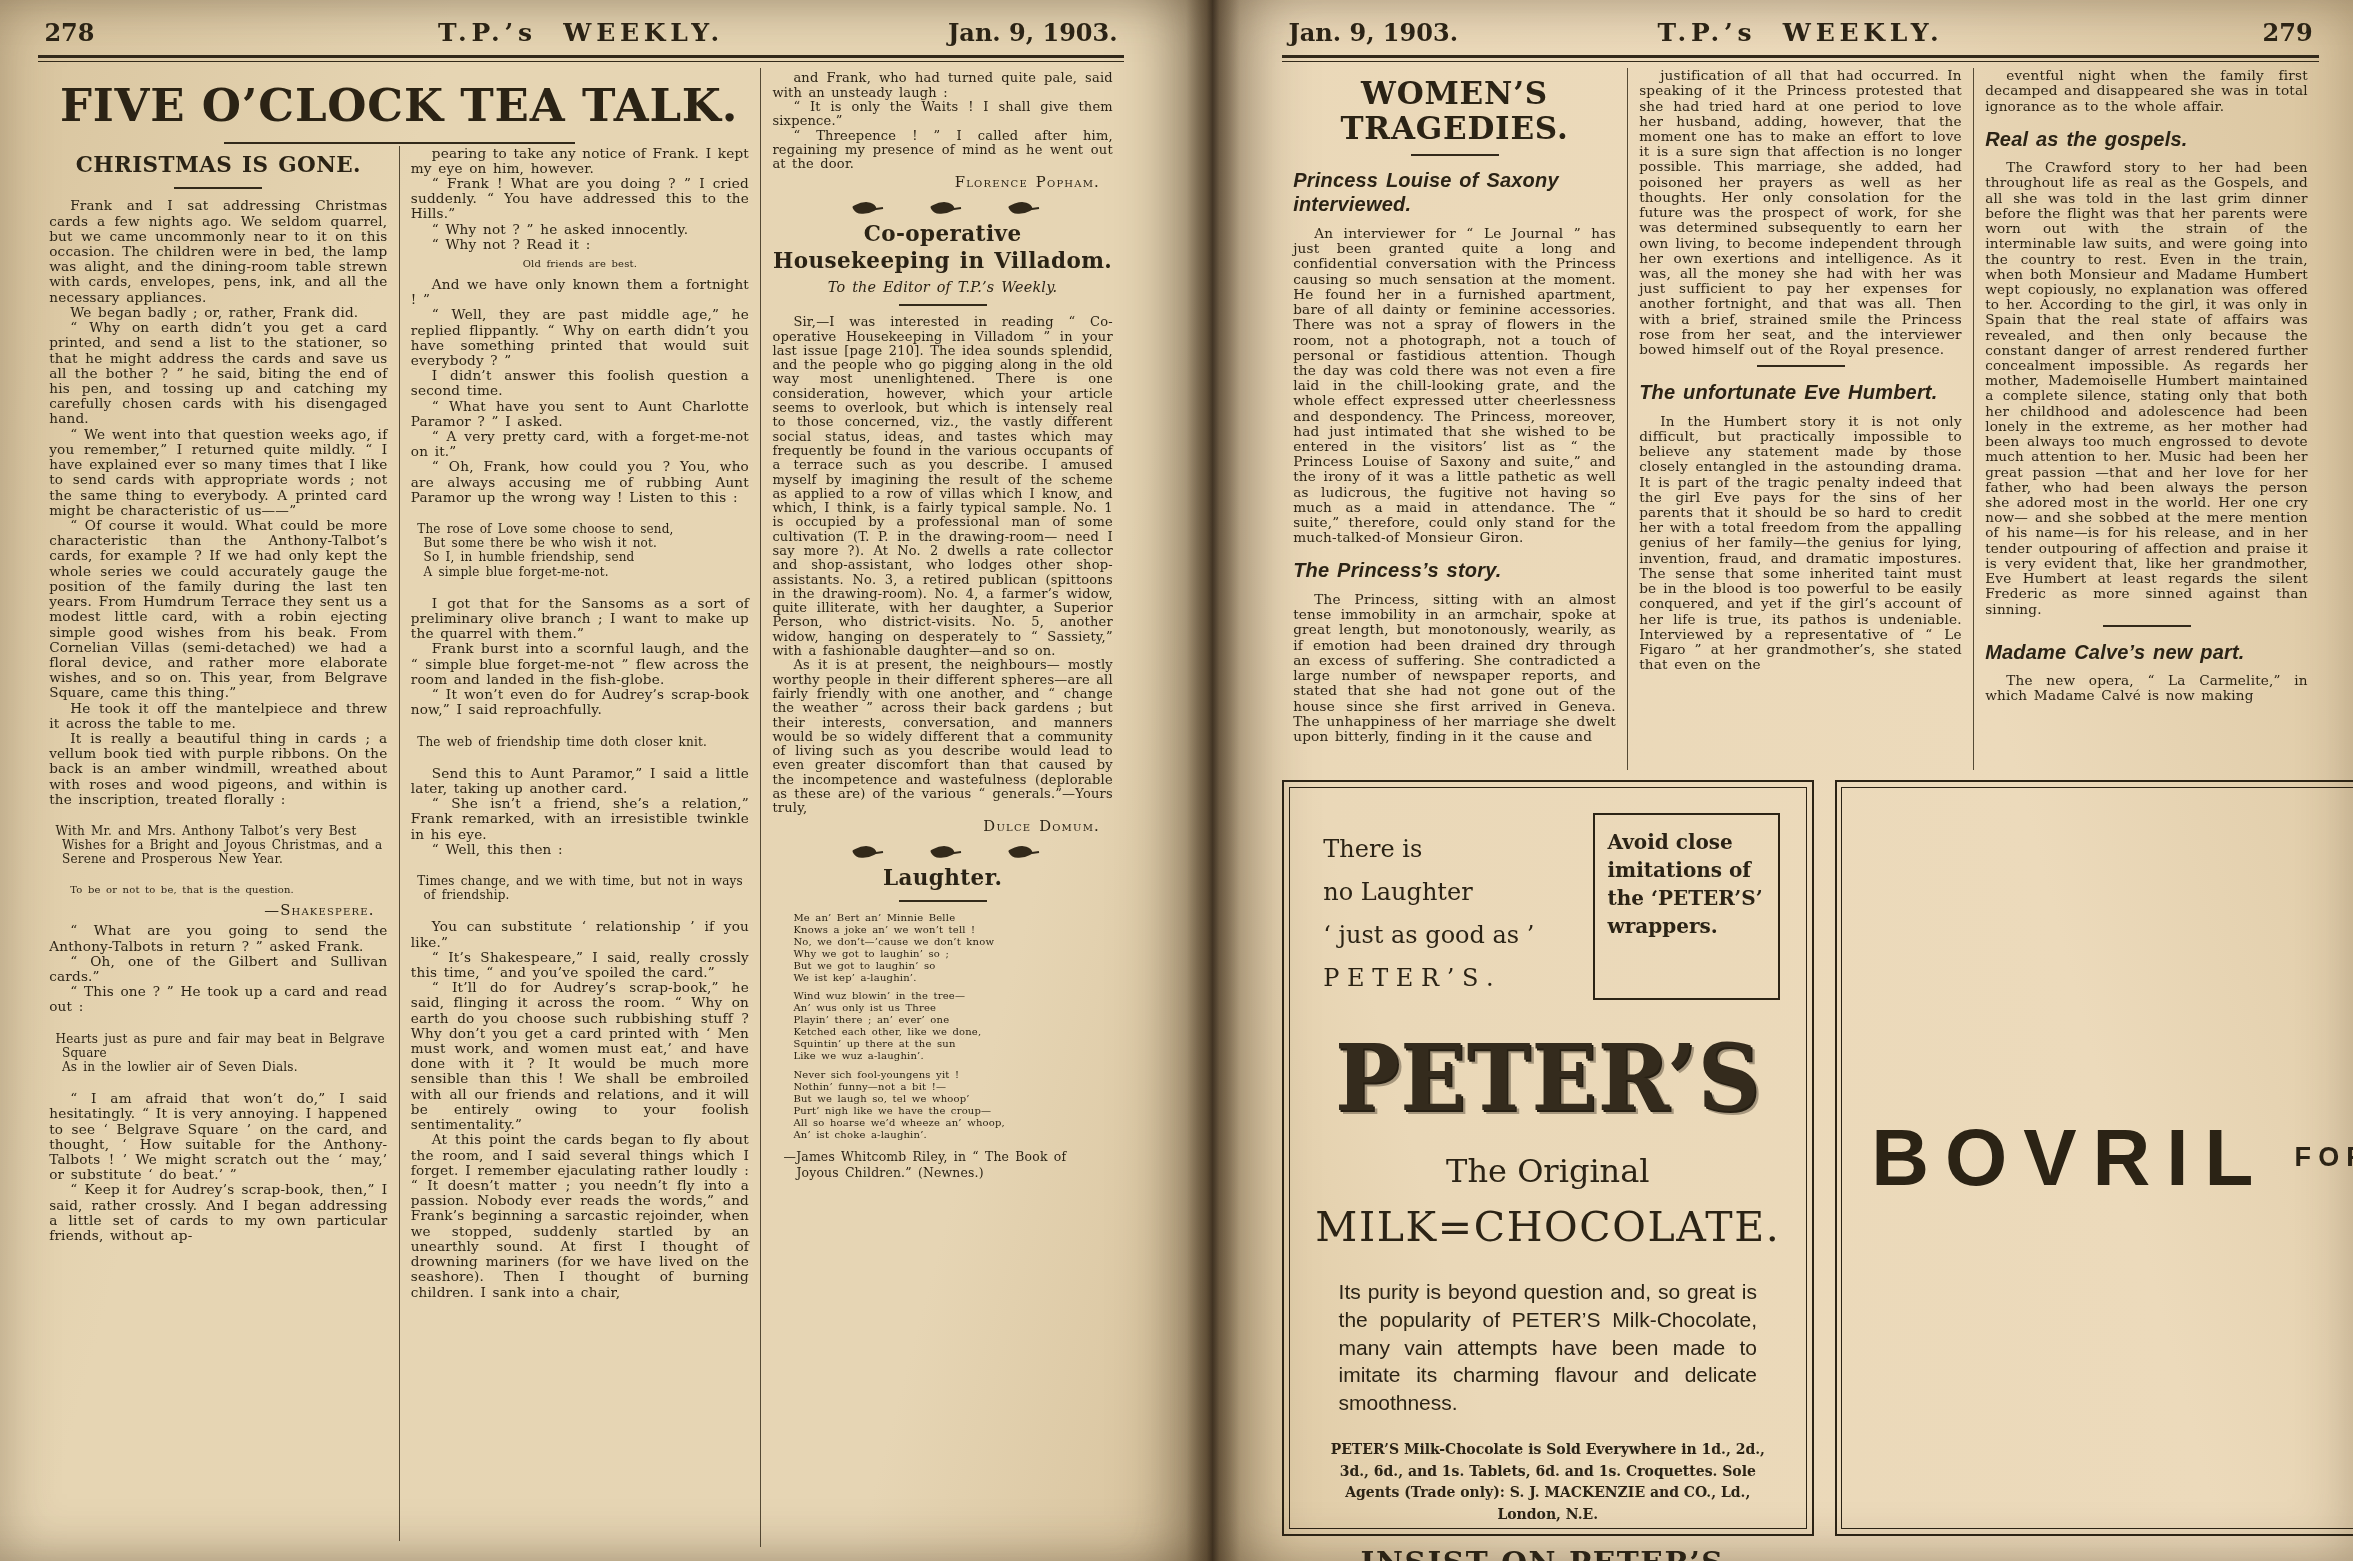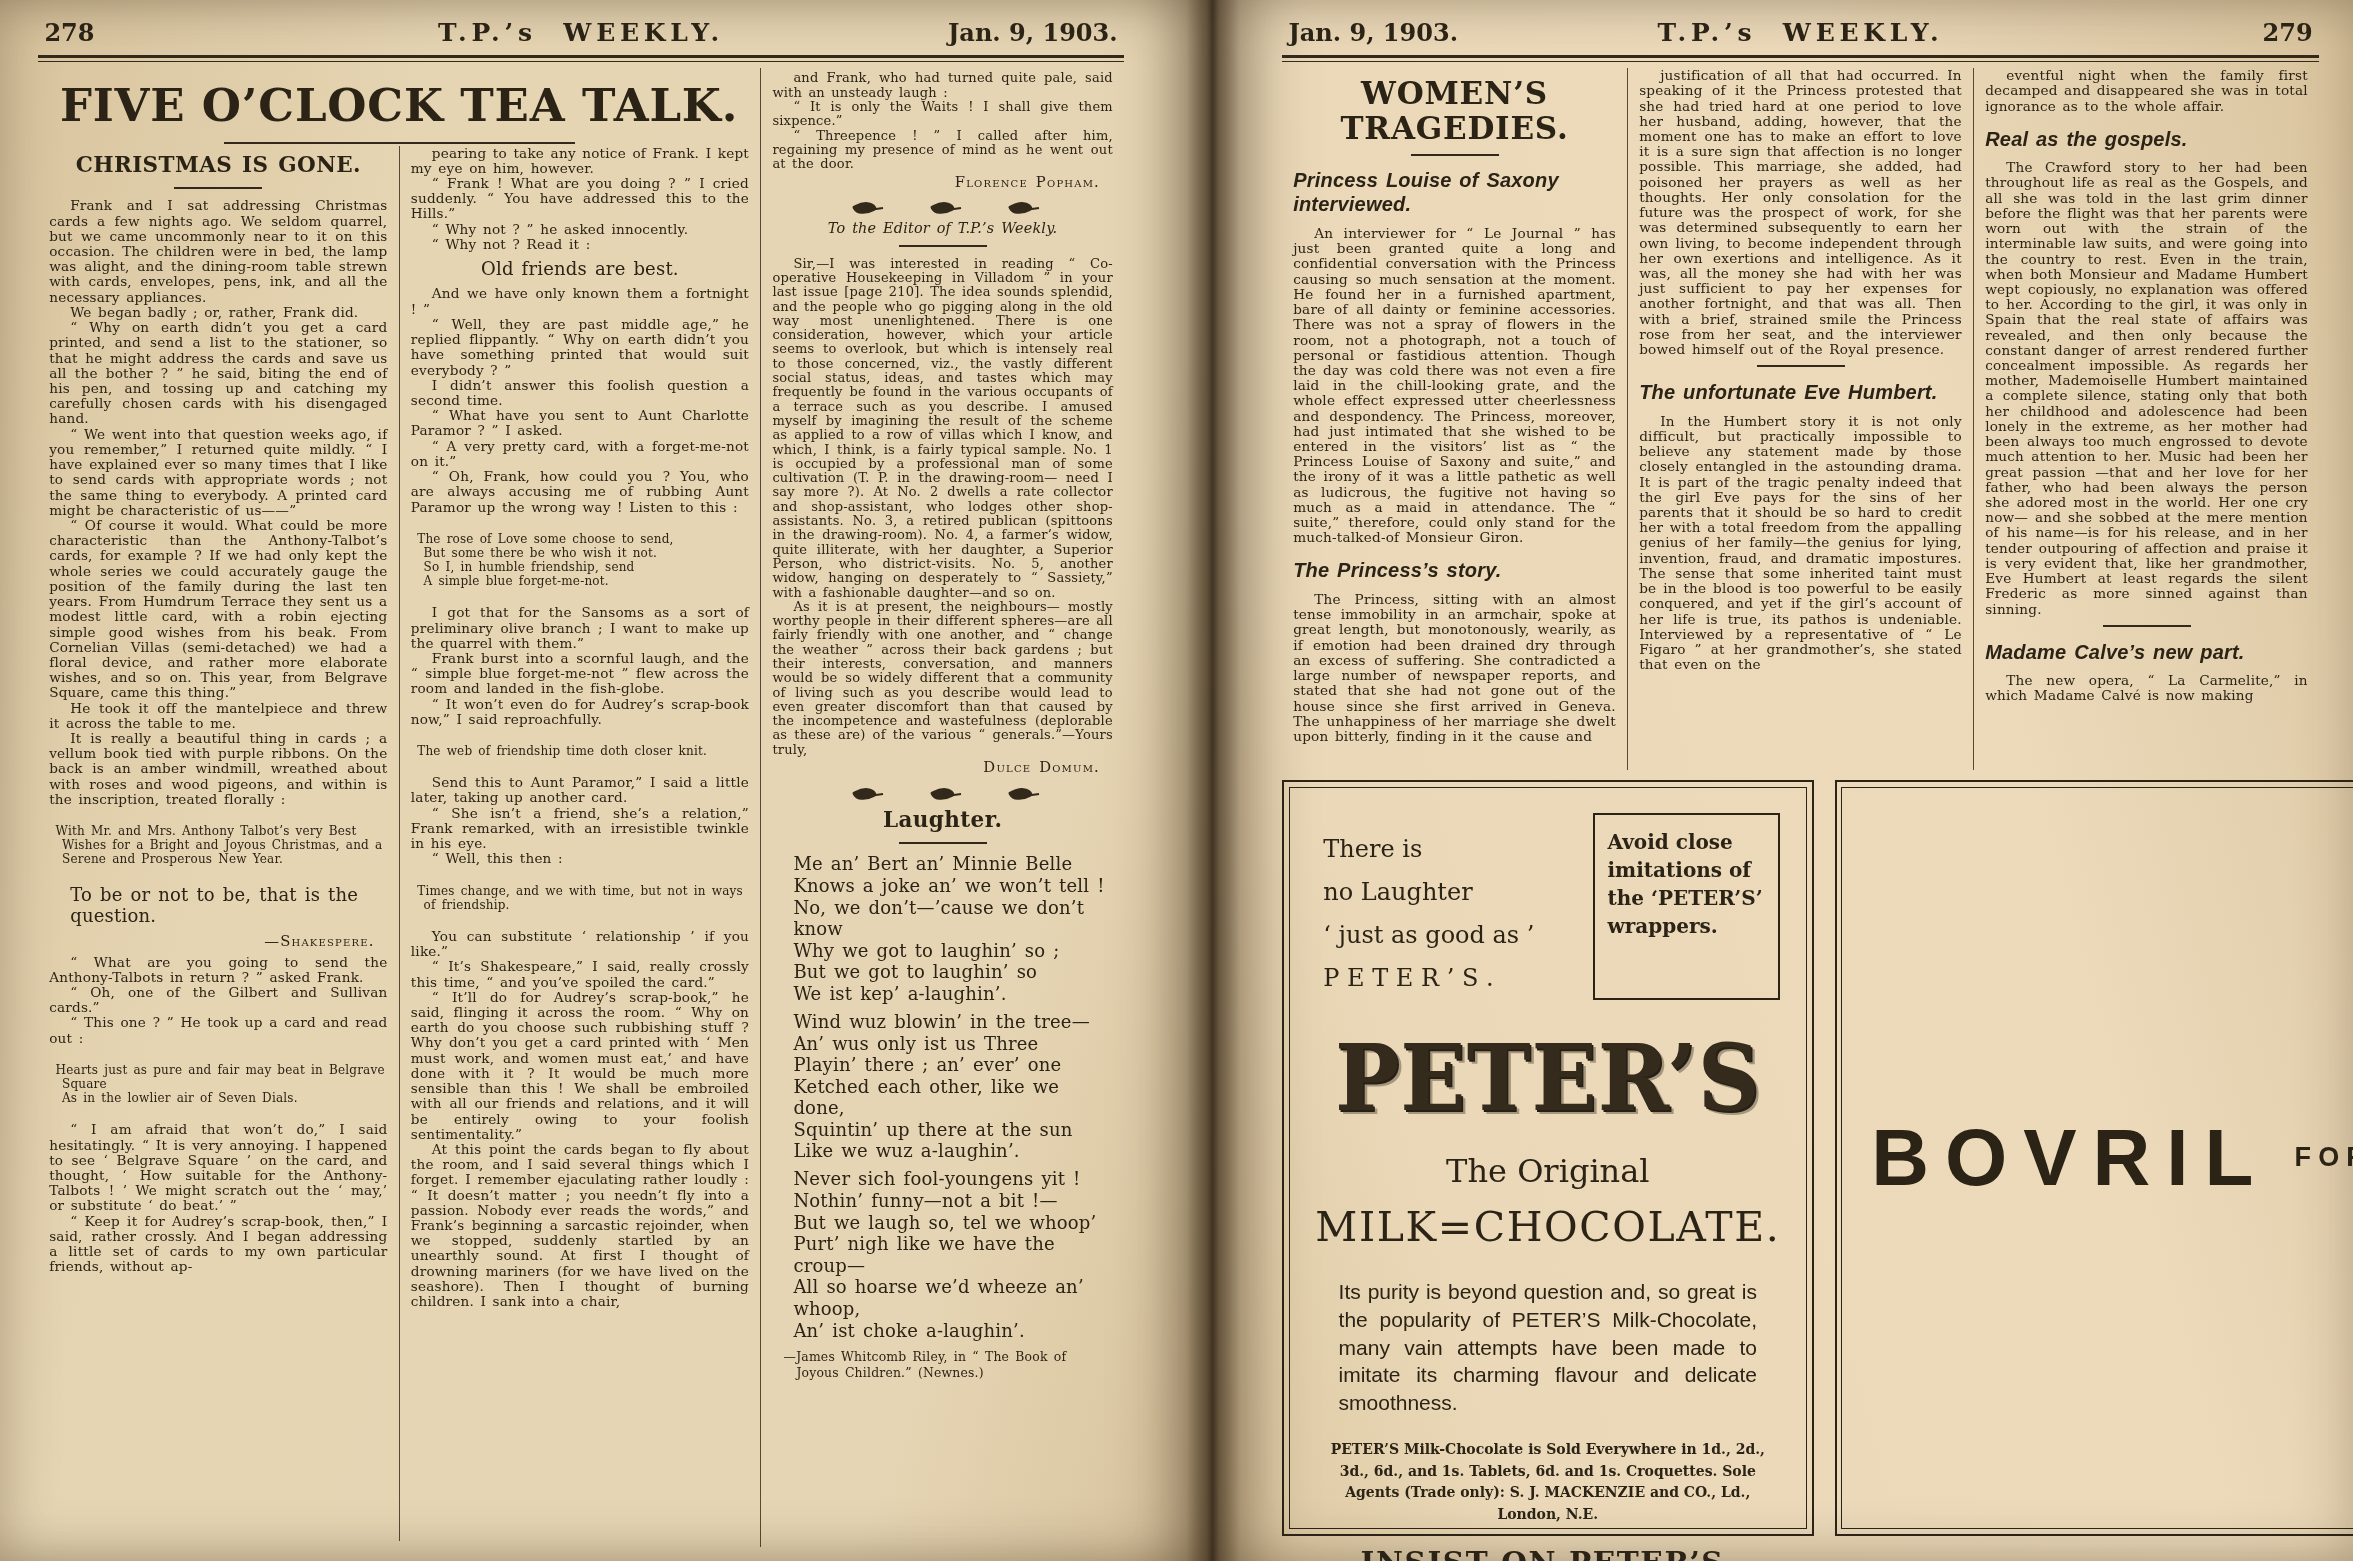--- a/index.html
+++ b/index.html
@@ -31,21 +31,21 @@
   .two-col { display:flex; height:1395px;justify-content:space-between; }
 
   
   .col { flex:1 1 0; overflow:hidden; padding:0 11.2px; text-align:justify;
          font-size:13.6px; line-height:1.12; word-spacing:2px; letter-spacing:0.2px; }
   .vsep { border-left:1.6px solid rgba(48,38,20,.8); }
   .col3 { flex:1 1 0; height:1476px; padding-top:3.2px; font-size:13px; line-height:1.1; }
 
   
   .para { margin:0; text-indent:21px; }
-  .verse { white-space:pre-line; margin:6.4px 0 6.4px 21px; text-align:left; font-size:18px; line-height:1.2; }
+  .verse { white-space:pre-line; margin:6.4px 0 6.4px 21px; text-align:left; font-size:10px; line-height:1.2; }
   .verse.centered { text-align:center; margin-left:0; }
   .small-note { white-space:pre-line; margin:17px 0; font-size:12px; line-height:1.18; text-align:left; padding-left:12.8px; text-indent:-6.4px; }
   .sig { text-align:right; font-variant:small-caps; letter-spacing:1.2px; font-size:14.8px; margin:2.4px 12.8px 4.8px 0; }
   .subhead { font-family:"Liberation Sans",sans-serif; font-style:italic; font-weight:bold;
              font-size:20px; margin:12.8px 0 9.6px; letter-spacing:0.2px; text-align:left; line-height:1.2; }
   .sec-title { text-align:center; font-size:21.5px; margin:6.4px 0 3.2px; line-height:1.25; letter-spacing:0.4px; font-weight:bold; }
   .art-title { text-align:center; font-size:31px; margin:8px 0 1.6px; letter-spacing:0.8px; font-weight:bold; }
   .editor-line { text-align:center; font-style:italic; font-size:14.4px; margin:4.8px 0 1.6px; }
   .short-rule { width:88px; border-top:2.4px solid #32291a; margin:8px auto 9.6px; }
   .leaves { display:flex; justify-content:center; gap:57px; margin:11.2px 0 6.4px; }
@@ -160,20 +160,21 @@
       <div class="col col3 vsep">
           <p class="para">and Frank, who had turned quite pale, said with an unsteady laugh :</p>
           <p class="para">“ It is only the Waits !  I shall give them sixpence.”</p>
           <p class="para">“ Threepence ! ”  I called after him, regaining my presence of mind as he went out at the door.</p>
           <div class="sig">Florence Popham.</div>
           <div class="leaves">
             <span class="leaf"></span>
             <span class="leaf"></span>
             <span class="leaf"></span>
           </div>
+          <h3 class="sec-title">Co-operative Housekeeping in Villadom.</h3>
           <div class="editor-line">To the Editor of T.P.’s Weekly.</div>
           <div class="short-rule"></div>
           <p class="para">Sir,—I was interested in reading “ Co-operative Housekeeping in Villadom ” in your last issue [page 210].  The idea sounds splendid, and the people who go pigging along in the old way most unenlightened.  There is one consideration, however, which your article seems to overlook, but which is intensely real to those concerned, viz., the vastly different social status, ideas, and tastes which may frequently be found in the various occupants of a terrace such as you describe.  I amused myself by imagining the result of the scheme as applied to a row of villas which I know, and which, I think, is a fairly typical sample.  No. 1 is occupied by a professional man of some cultivation (T. P. in the drawing-room— need I say more ?).  At No. 2 dwells a rate collector and shop-assistant, who lodges other shop-assistants.  No. 3, a retired publican (spittoons in the drawing-room).  No. 4, a farmer’s widow, quite illiterate, with her daughter, a Superior Person, who district-visits. No. 5, another widow, hanging on desperately to “ Sassiety,” with a fashionable daughter—and so on.</p>
           <p class="para">As it is at present, the neighbours— mostly worthy people in their different spheres—are all fairly friendly with one another, and “ change the weather ” across their back gardens ; but their interests, conversation, and manners would be so widely different that a community of living such as you describe would lead to even greater discomfort than that caused by the incompetence and wastefulness (deplorable as these are) of the various “ generals.”—Yours truly,</p>
           <div class="sig">Dulce Domum.</div>
           <div class="leaves">
             <span class="leaf"></span>
             <span class="leaf"></span>
             <span class="leaf"></span>
           </div>

